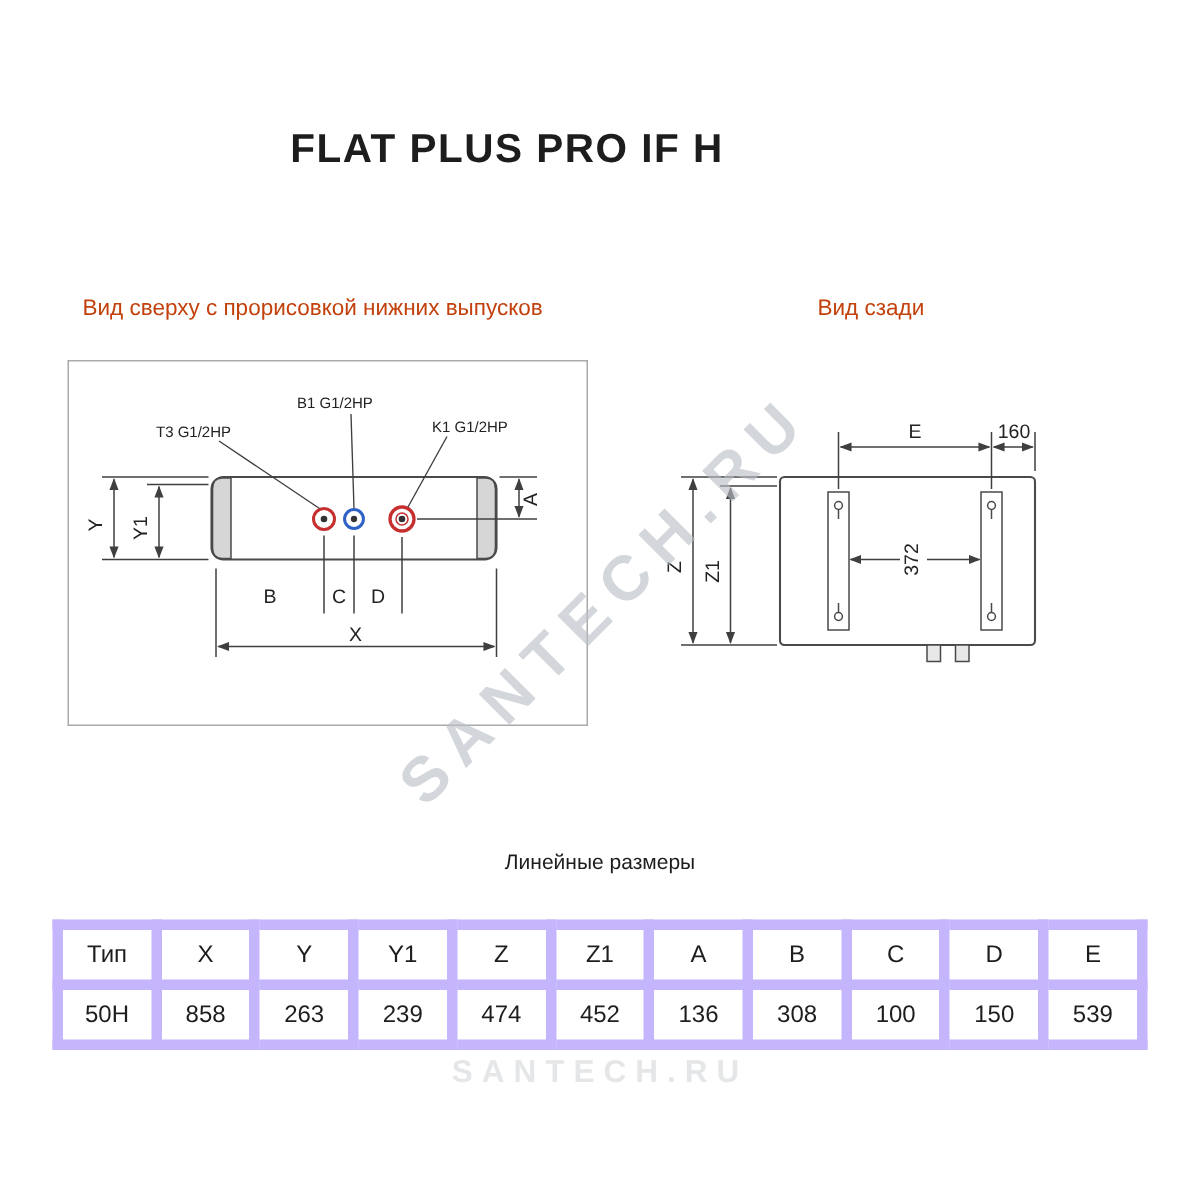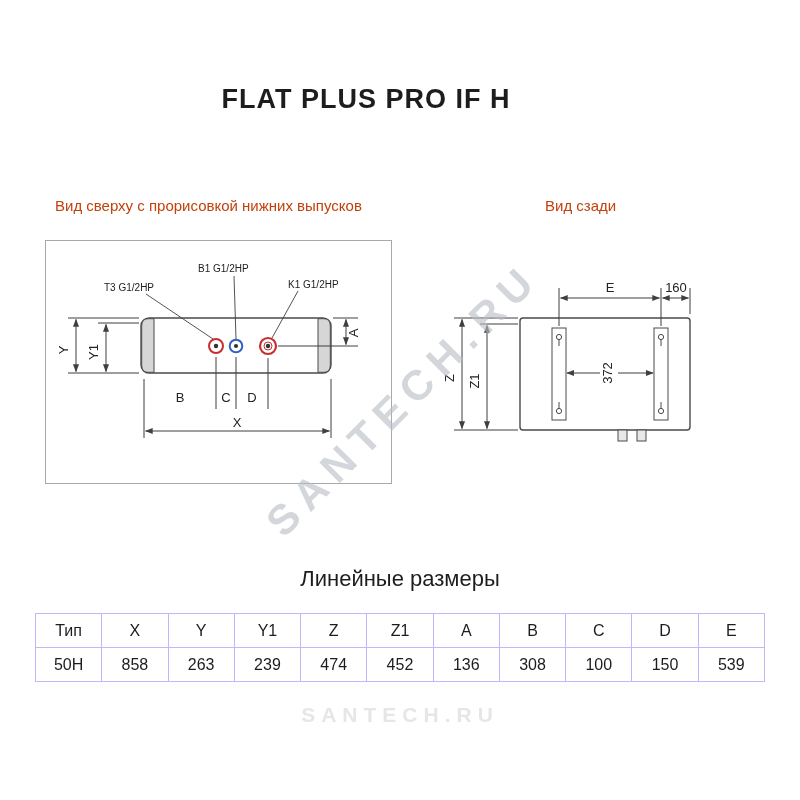--- a/index.html
+++ b/index.html
@@ -1,43 +1,43 @@
 <!DOCTYPE html>
 <html><head>
 <meta charset="utf-8">
 <style>
   html,body{margin:0;padding:0;}
   body{
     width:800px;height:800px;background:#ffffff;position:relative;overflow:hidden;
     font-family:"Liberation Sans",sans-serif;color:#1d1d1d;
   }
   .title{position:absolute;top:84px;left:0;width:676px;text-align:center;
-    font-size:27px;font-weight:600;letter-spacing:1px;color:#1d1d1d;padding-left:28px;}
+    font-size:27px;font-weight:600;letter-spacing:1px;color:#1d1d1d;}
   .view-label{position:absolute;font-size:15px;color:#c2410c;white-space:nowrap;}
   .view-label.top{left:55px;top:197px;}
   .view-label.rear{left:545px;top:197px;}
   .diagram{position:absolute;}
   .diagram.top{left:45px;top:240px;border:1px solid #a9a9a9;background:#fff;}
   .diagram.rear{left:440px;top:268px;}
   svg text{font-family:"Liberation Sans",sans-serif;fill:#222;stroke:none;}
   .dim-text{font-size:13px;}
   .outlet-text{font-size:10px;}
   .watermark-big{position:absolute;left:403px;top:400px;
     transform:translate(-50%,-50%) rotate(-45deg);
     font-size:42px;font-weight:700;letter-spacing:9px;color:#b9bec4;opacity:.62;
     white-space:nowrap;pointer-events:none;z-index:3;}
   .watermark-small{position:absolute;left:400px;top:715px;
     transform:translate(-50%,-50%);
     font-size:21px;font-weight:700;letter-spacing:6px;color:#ced3d7;opacity:.55;
     white-space:nowrap;pointer-events:none;z-index:0;}
   .table-title{position:absolute;top:566px;left:0;width:800px;text-align:center;
-    font-size:22px;color:#1d1d1d;}
+    font-size:14px;color:#1d1d1d;}
   table.dims{position:absolute;left:35px;top:613px;width:730px;
     border-collapse:collapse;table-layout:fixed;z-index:1;}
-  table.dims td{border:1px solid #c4b5fd;height:31px;text-align:center;
+  table.dims td{border:7px solid #c4b5fd;height:31px;text-align:center;
     vertical-align:middle;font-size:16px;color:#1d1d1d;background:transparent;}
 </style>
 </head>
 <body>
 
 <div class="title">FLAT PLUS PRO IF H</div>
 
 <div class="view-label top">Вид сверху с прорисовкой нижних выпусков</div>
 <div class="view-label rear">Вид сзади</div>
 

